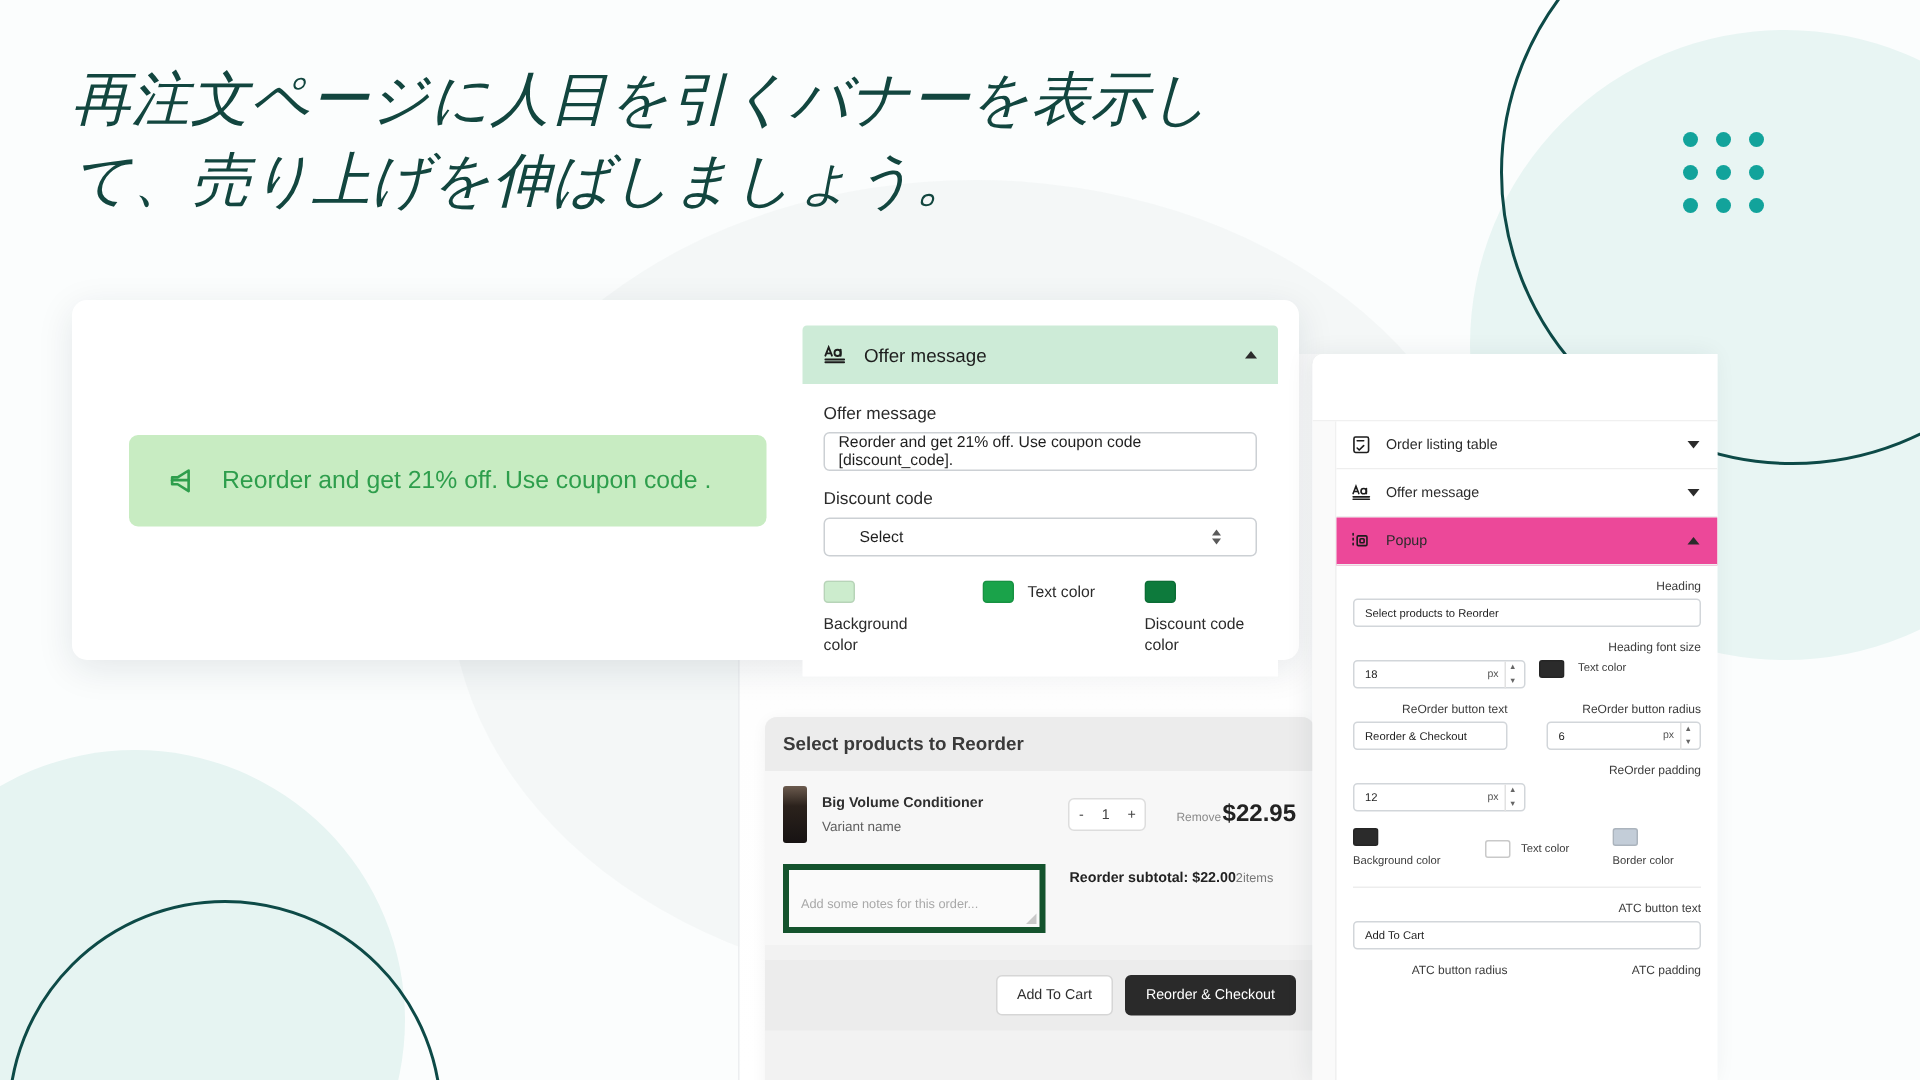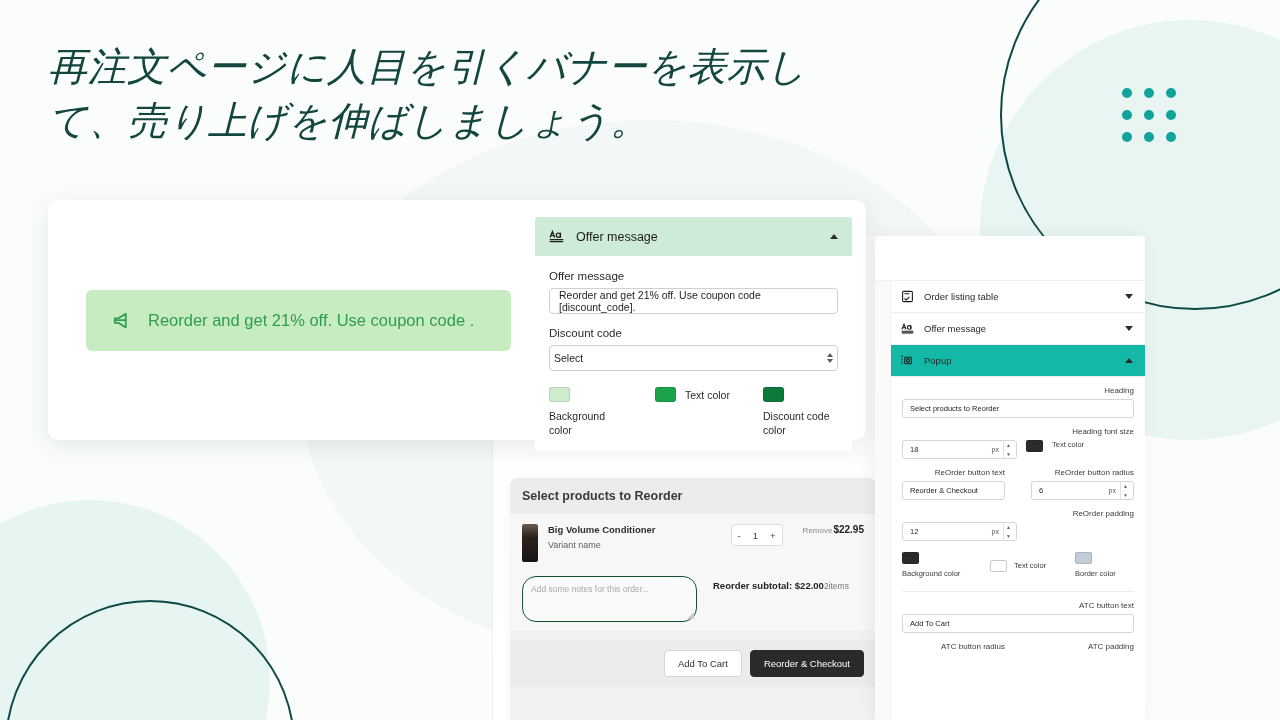--- a/index.html
+++ b/index.html
@@ -94,47 +94,47 @@
     background: #f2f2f2; border-radius: 8px;
     overflow: hidden;
     box-shadow: 0 2px 10px rgba(0,0,0,.05);
   }
   .preview-head {
     height: 36px; background: #ececec;
     display: flex; align-items: center; padding: 0 12px;
     font-size: 12.5px; font-weight: 700; color: #3a3a3a;
   }
   .preview-body { background: #f7f7f7; padding: 10px 12px 8px; }
-  .prod-row { display: flex; align-items: flex-start; gap: 10px; }
+  .prod-row { display: flex; align-items: center; gap: 10px; }
   .prod-thumb {
     width: 16px; height: 38px; flex: 0 0 auto;
     background: linear-gradient(180deg,#6b5a4e 0%,#2b221c 35%,#171313 100%);
     border-radius: 2px;
   }
   .prod-info { flex: 1 1 auto; }
   .prod-title { font-size: 9.5px; font-weight: 700; color: #2f2f2f; }
   .prod-variant { font-size: 9px; color: #5e5e5e; margin-top: 5px; }
   .qty-box {
     width: 52px; height: 22px; background: #fff;
     border: 1px solid #ddd; border-radius: 4px;
     display: flex; align-items: center; justify-content: space-between;
     padding: 0 6px; font-size: 9.5px; color: #444;
   }
   .prod-right {
     display: flex; align-items: baseline; gap: 1px;
     margin-left: 10px;
   }
   .remove-link { font-size: 8px; color: #8b8b8b; }
-  .prod-price { font-size: 10px; font-weight: 700; color: #222; }
+  .prod-price { font-size: 16px; font-weight: 700; color: #222; }
 
   .notes-row { display: flex; gap: 16px; margin-top: 14px; align-items: flex-start; }
   .notes-area {
     width: 175px; height: 46px; background: #fafafa;
-    border: 1px solid #14532d; border-radius: 14px;
-    padding: 7px 8px; font-size: 8.5px; color: #a8a8a8;
+    border: 4px solid #14532d; border-radius: 0;
+    padding: 17px 8px; font-size: 8.5px; color: #a8a8a8;
     position: relative;
   }
   .notes-area::after {
     content:""; position:absolute; right:2px; bottom:2px;
     width:0; height:0; border-style:solid;
     border-width:0 0 7px 7px; border-color:transparent transparent #c9c9c9 transparent;
   }
   .subtotal { font-size: 9.5px; font-weight: 700; color: #222; padding-top: 4px; }
   .subtotal .items { font-weight: 400; color: #777; font-size: 8.5px; }
 
@@ -171,21 +171,21 @@
   .text-input {
     width: 100%; height: 26px; background: #fff;
     border: 1px solid #ccd0d4; border-radius: 4px;
     display: flex; align-items: center; padding: 0 9px;
     font-size: 10.5px; color: #1f1f1f;
   }
   .select-input {
     width: 100%; height: 26px; background: #fff;
     border: 1px solid #ccd0d4; border-radius: 4px;
     display: flex; align-items: center; justify-content: space-between;
-    padding: 0 4px; font-size: 10.5px; color: #1f1f1f;
+    padding: 0 23px; font-size: 10.5px; color: #1f1f1f;
   }
   .updown { display:flex; flex-direction:column; gap:2px; align-items:center; }
   .updown i {
     display:block; width:0;height:0;border-style:solid;
   }
   .updown i.u { border-width:0 3.5px 4px 3.5px; border-color:transparent transparent #5a5a5a transparent; }
   .updown i.d { border-width:4px 3.5px 0 3.5px; border-color:#5a5a5a transparent transparent transparent; }
 
   .swatch-row { display:flex; margin-top: 16px; }
   .sw-item { display:flex; flex-direction:column; }
@@ -208,21 +208,21 @@
   .rp-topgap { height: 45px; background:#fff; border-bottom:1px solid #f0f0f0; }
   .rp-inner { display:flex; }
   .rp-rail { width: 16px; background: #fafafa; border-right:1px solid #f0f0f0; min-height: 439px; }
   .rp-content { flex: 1 1 auto; }
 
   .acc-row {
     height: 32px; display:flex; align-items:center; gap:10px;
     padding: 0 12px 0 10px; border-bottom: 1px solid #eee;
     font-size: 9.5px; color:#2b2b2b; background:#fff;
   }
-  .acc-row.active { background:#14b8a6; }
+  .acc-row.active { background:#ec4899; }
   .acc-row .acc-title { flex:1 1 auto; }
   .acc-ico { width: 13px; height: 13px; flex:0 0 auto; }
 
   .rp-form { padding: 9px 11px 0; }
   .r-label { font-size: 8px; color: #3b3b3b; margin-bottom: 4px; text-align: right; }
   .r-input {
     width:100%; height: 19px; border:1px solid #d2d6da; border-radius:3px;
     display:flex; align-items:center; padding:0 7px;
     font-size: 7.5px; color:#1f1f1f; background:#fff;
   }

